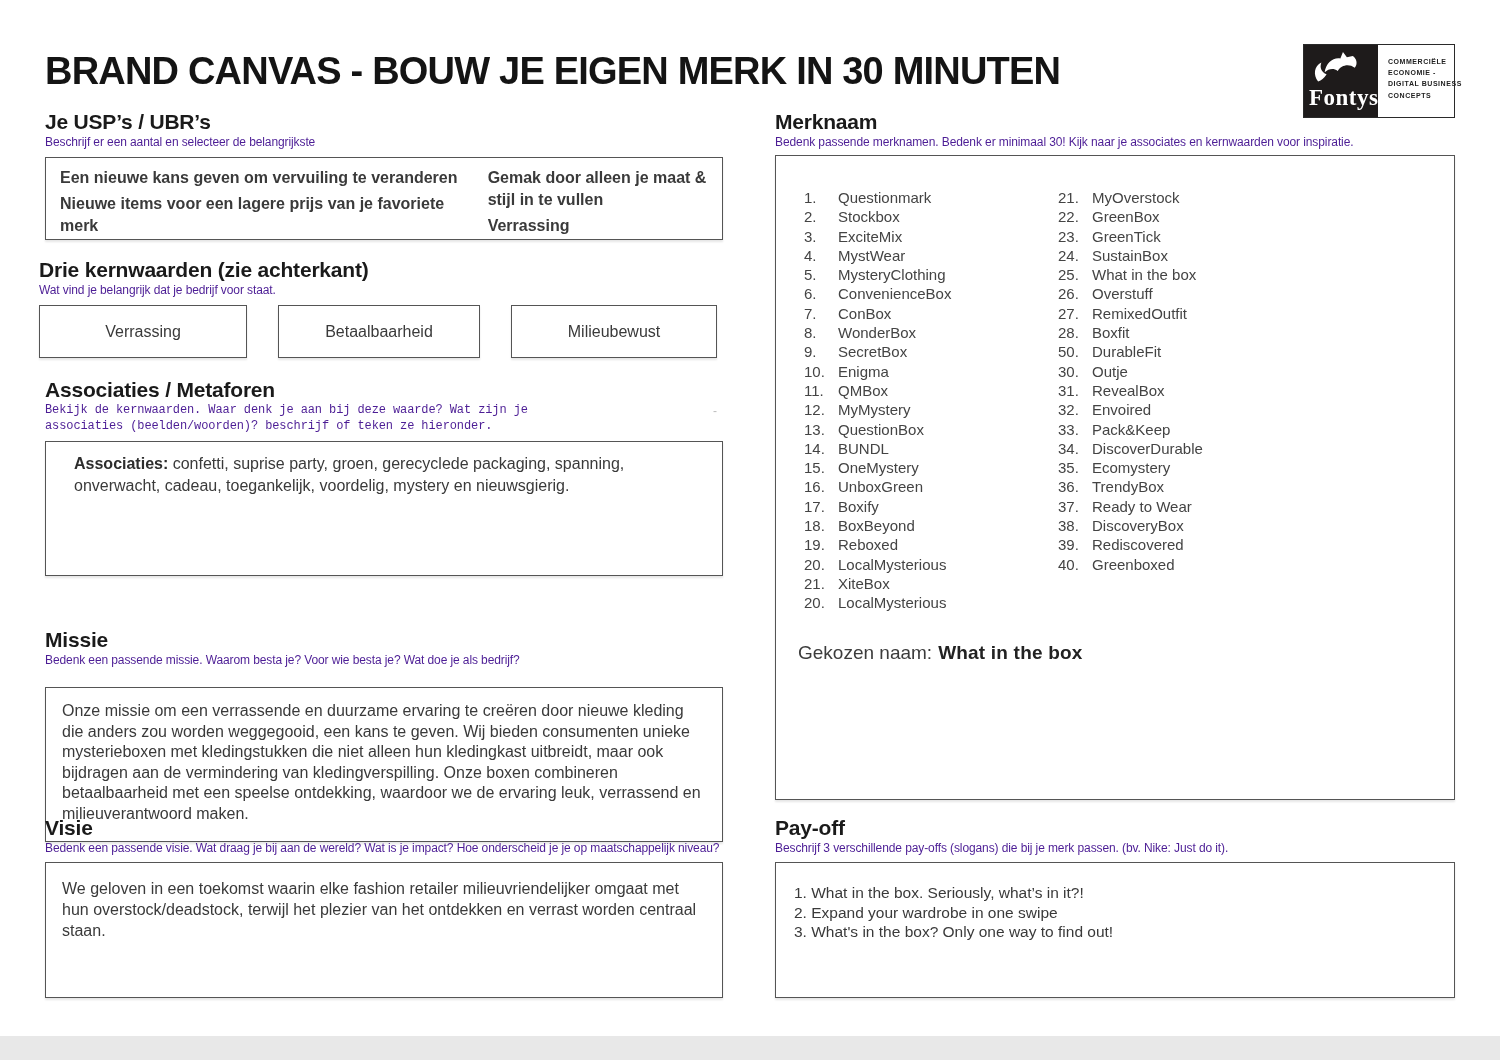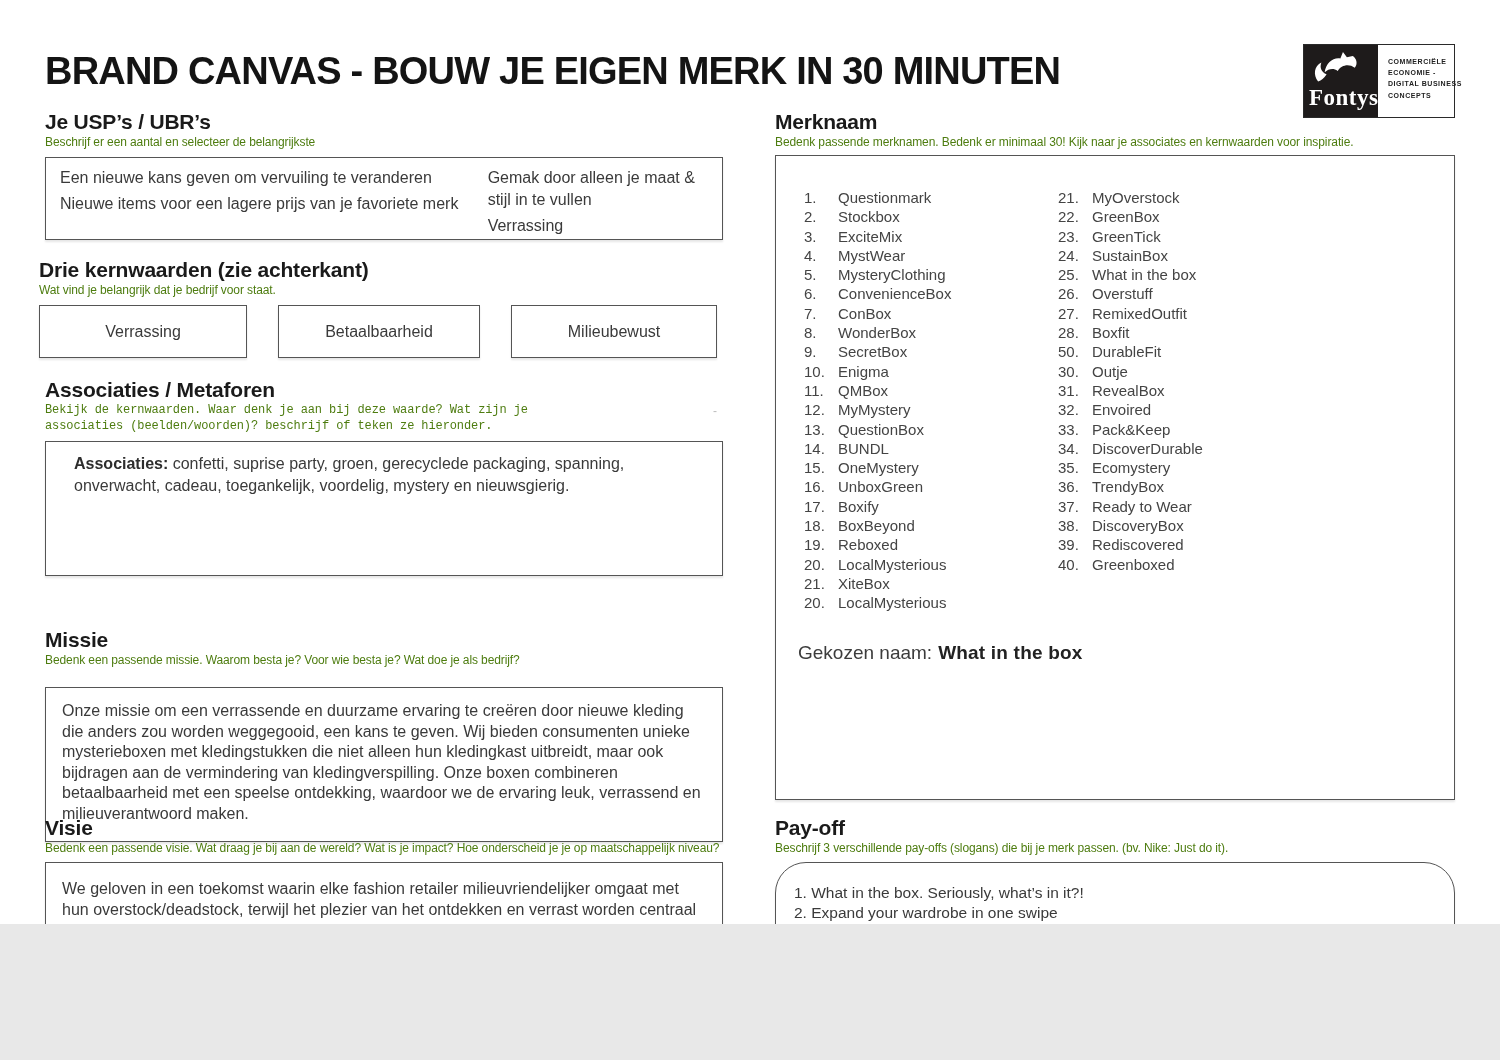--- a/index.html
+++ b/index.html
@@ -1,17 +1,17 @@
 <!DOCTYPE html>
 <html><head>
 <meta charset="utf-8">
 <style>
   html,body{margin:0;padding:0;background:#e8e8e8;}
   .page{
-    position:relative;width:1500px;height:924px;background:#ffffff;
+    position:relative;width:1500px;height:1036px;background:#ffffff;
     font-family:"Liberation Sans", sans-serif;color:#333;overflow:hidden;
   }
   
   .page-title{
     position:absolute;left:45px;top:50px;margin:0;
     font-size:38px;font-weight:800;letter-spacing:-0.8px;color:#141414;
     white-space:nowrap;
   }
   .logo{
     position:absolute;left:1303px;top:44px;width:152px;height:74px;
@@ -31,32 +31,32 @@
   .logo-tagline-line{
     font-size:7px;font-weight:700;letter-spacing:0.55px;line-height:1.6;color:#222;
     white-space:nowrap;
   }
   
   .section{position:absolute;}
   .sec-h{
     margin:0;font-size:21px;font-weight:700;color:#1a1a1a;letter-spacing:-0.2px;line-height:24px;
   }
   .sec-sub{
-    margin:0;font-size:12px;color:#4d7c0f;line-height:16px;letter-spacing:-0.1px;
+    margin:0;font-size:12px;color:#4c1d95;line-height:16px;letter-spacing:-0.1px;
   }
   .sec-sub.nowrap{white-space:nowrap;}
   .fieldbox{
     border:1.5px solid #555;box-sizing:border-box;background:#fff;
     box-shadow:0 2px 2px rgba(0,0,0,0.10);
   }
   
   .usp-box{margin-top:7px;height:83px;display:flex;padding:9px 14px;}
   .usp-col-left{width:408px;}
   .usp-col-right{width:225px;margin-left:28px;}
-  .usp-box p{margin:0 0 4px 0;font-size:16px;line-height:22px;color:#3a3a3a;}
+  .usp-box p{margin:0 0 4px 0;font-size:16px;line-height:22px;color:#3a3a3a;font-weight:bold;}
   
   .kern-row{margin-top:7px;display:flex;justify-content:space-between;}
   .kern-box{height:53px;display:flex;align-items:center;justify-content:center;
     font-size:16px;color:#3a3a3a;}
   .kern-box:nth-child(1){width:208px;}
   .kern-box:nth-child(2){width:202px;}
   .kern-box:nth-child(3){width:206px;}
   
   .assoc-sub{width:500px;font-family:Liberation Mono, monospace;}
   .stray-dash{position:absolute;right:6px;top:26px;font-size:12px;color:#bdbdbd;}
@@ -71,21 +71,21 @@
   
   .merk-box{margin-top:5px;height:645px;position:relative;}
   .mn-col{position:absolute;top:32px;}
   .mn-col1{left:28px;}
   .mn-col2{left:282px;}
   .mn-row{display:flex;font-size:15px;line-height:19.3px;color:#444;}
   .mn-num{width:34px;flex:0 0 34px;}
   .chosen-line{position:absolute;left:22px;top:486px;font-size:19px;color:#3c3c3c;}
   .chosen-name{font-weight:700;color:#222;margin-left:6px;letter-spacing:0.2px;}
   
-  .payoff-box{margin-top:6px;height:136px;padding:20px 18px;border-radius:31px;}
+  .payoff-box{margin-top:6px;height:136px;padding:20px 18px;}
   .payoff-line{font-size:15.5px;line-height:19.5px;color:#3a3a3a;}
 </style>
 </head>
 <body>
 
 <div class="page">
 
   <h1 class="page-title">BRAND CANVAS - BOUW JE EIGEN MERK IN 30 MINUTEN</h1>
 
   <div class="logo">

